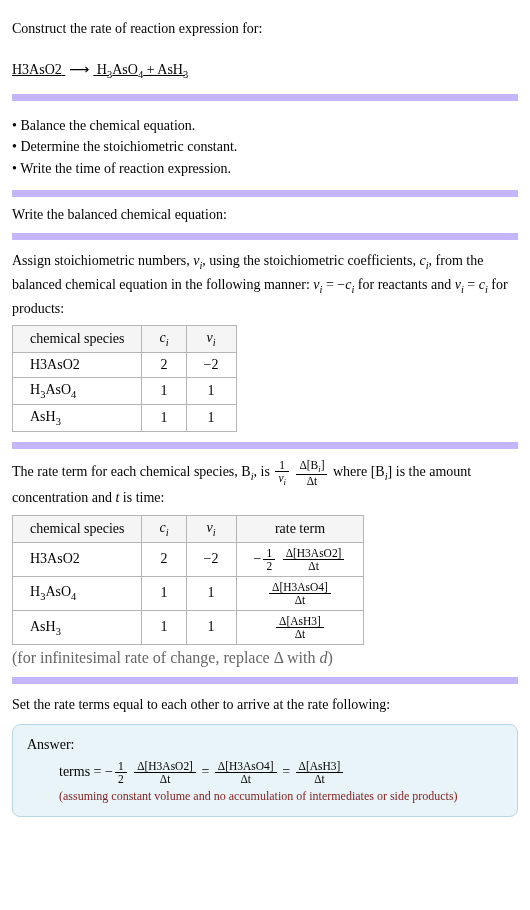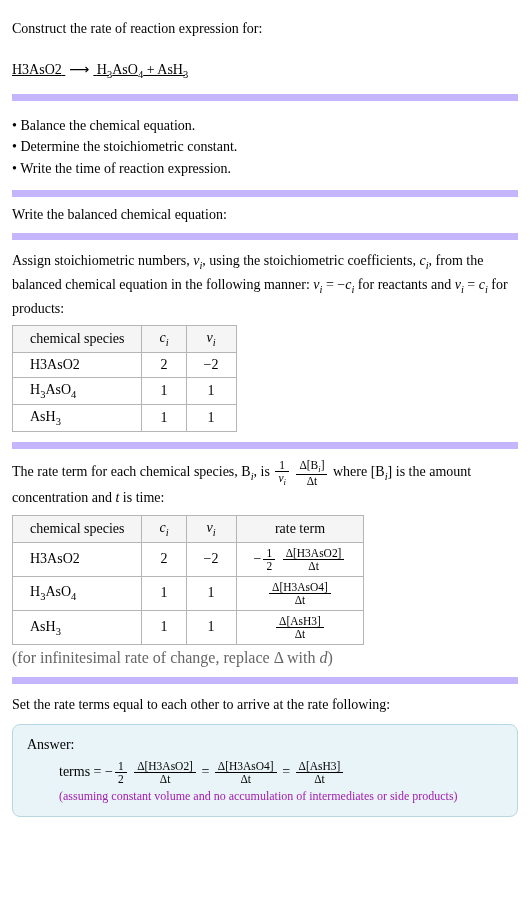--- a/index.html
+++ b/index.html
@@ -73,21 +73,21 @@
     }
     .answer-label {
       margin-bottom: 6px;
     }
     .answer-eq {
       padding-left: 32px;
       line-height: 1.8;
     }
     .answer-note {
       font-size: 12px;
-      color: #a21caf;
+      color: #7f1d1d;
       padding-left: 32px;
       margin-top: 4px;
     }
     .sub {
       vertical-align: sub;
       font-size: 0.75em;
     }
     .ital {
       font-style: italic;
     }

